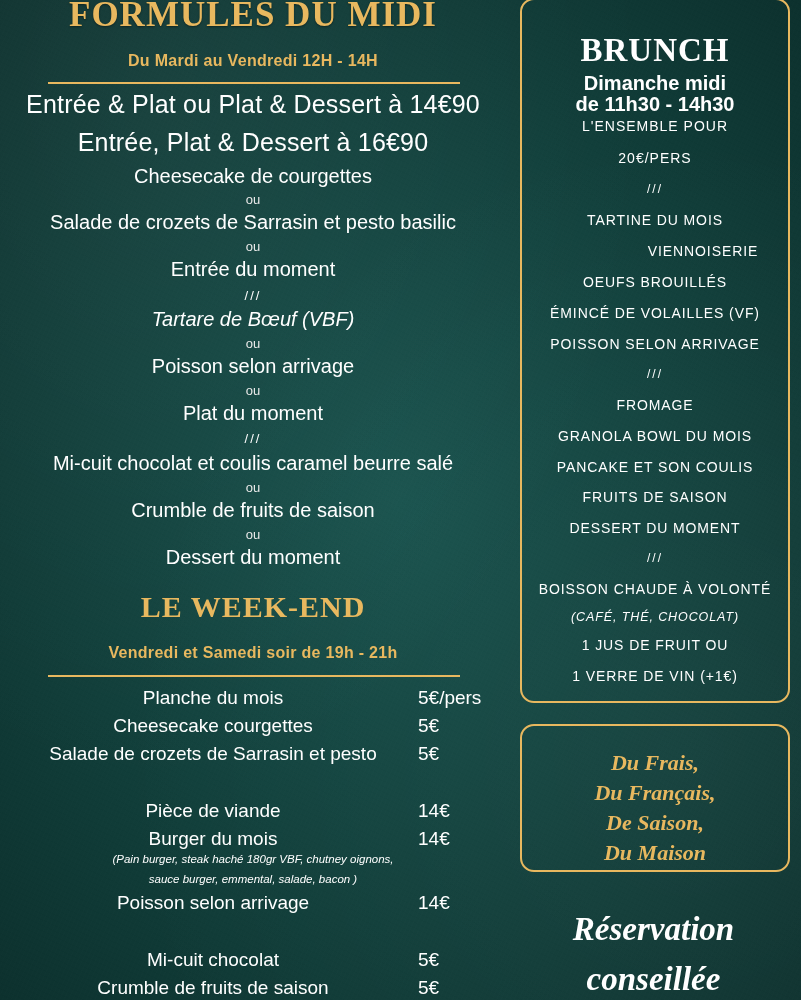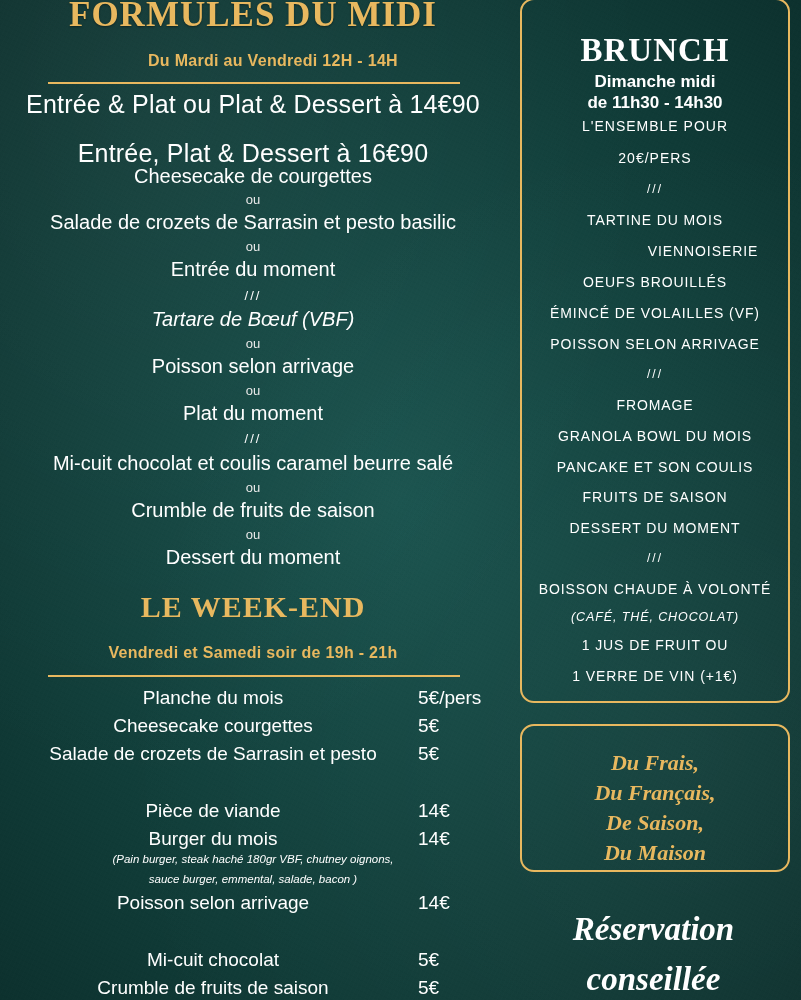--- a/index.html
+++ b/index.html
@@ -168,21 +168,21 @@
     font-weight: bold;
     font-size: 33px;
     color: #ffffff;
     letter-spacing: 1px;
   }
   .brunch-sub {
     position: absolute;
     width: 100%;
     text-align: center;
     font-weight: bold;
-    font-size: 17px;
+    font-size: 20px;
     color: #ffffff;
   }
   .brunch-small {
     position: absolute;
     width: 100%;
     text-align: center;
     font-size: 14px;
     letter-spacing: 1px;
     color: #ffffff;
   }
@@ -230,26 +230,26 @@
 </head>
 <body>
 
 <div class="page">
   <div class="grain"></div>
 
   <div class="left">
 
     <h1 class="title-gold formules">FORMULES DU MIDI</h1>
 
-    <div class="sub-gold" style="top:52px;padding-left:20px;">Du Mardi au Vendredi 12H - 14H</div>
+    <div class="sub-gold" style="top:52px;">Du Mardi au Vendredi 12H - 14H</div>
 
     <div class="rule" style="top:82px;"></div>
 
     <div class="line-white price-line" style="top:90px;">Entrée &amp; Plat ou Plat &amp; Dessert à 14€90</div>
-    <div class="line-white price-line" style="top:128px;margin-top:11px;">Entrée, Plat &amp; Dessert à 16€90</div>
+    <div class="line-white price-line" style="top:128px;">Entrée, Plat &amp; Dessert à 16€90</div>
 
     <div class="line-white dish" style="top:165px;">Cheesecake de courgettes</div>
     <div class="line-white ou" style="top:192px;">ou</div>
     <div class="line-white dish" style="top:211px;">Salade de crozets de Sarrasin et pesto basilic</div>
     <div class="line-white ou" style="top:239px;">ou</div>
     <div class="line-white dish" style="top:258px;">Entrée du moment</div>
 
     <div class="line-white slashes" style="top:288px;">///</div>
 
     <div class="line-white dish" style="top:308px;font-style:italic;">Tartare de Bœuf (VBF)</div>

